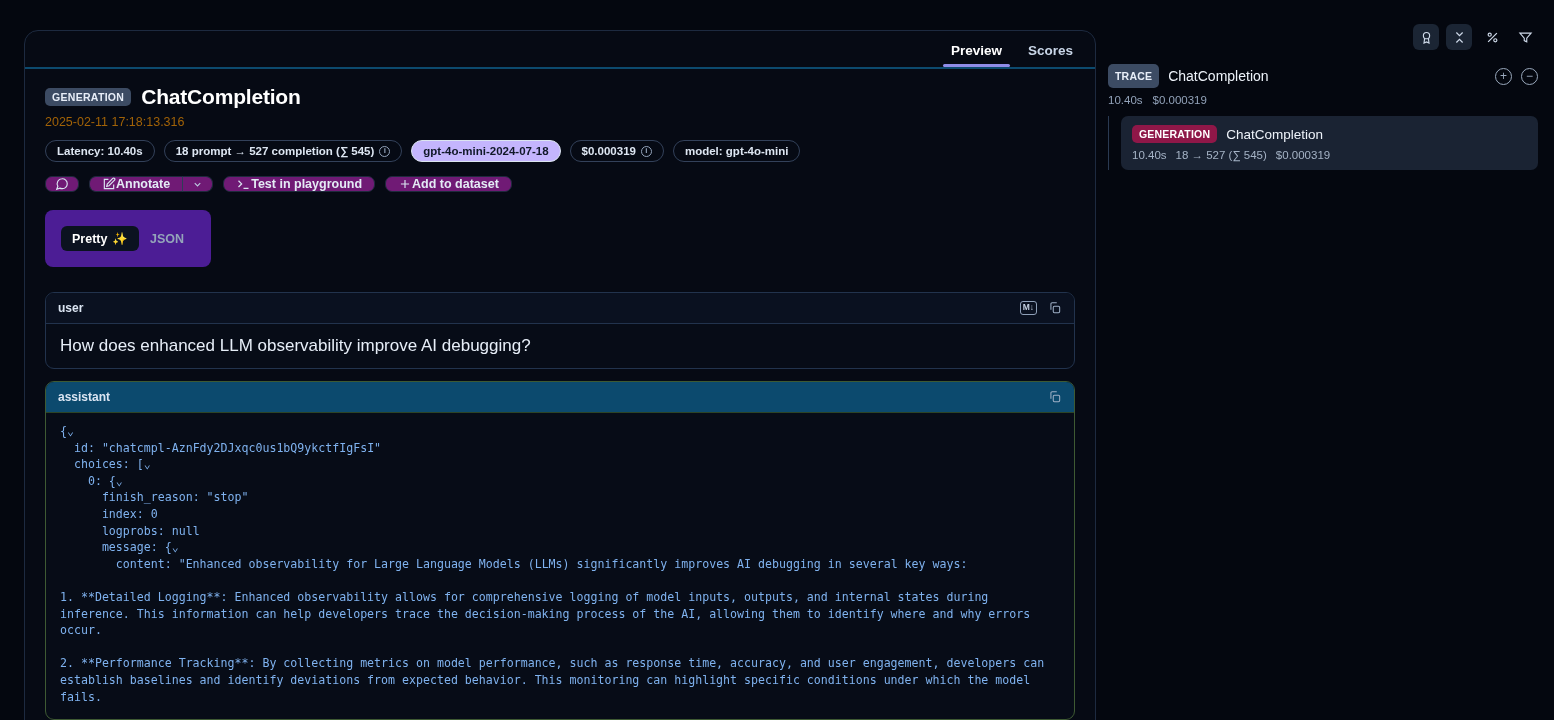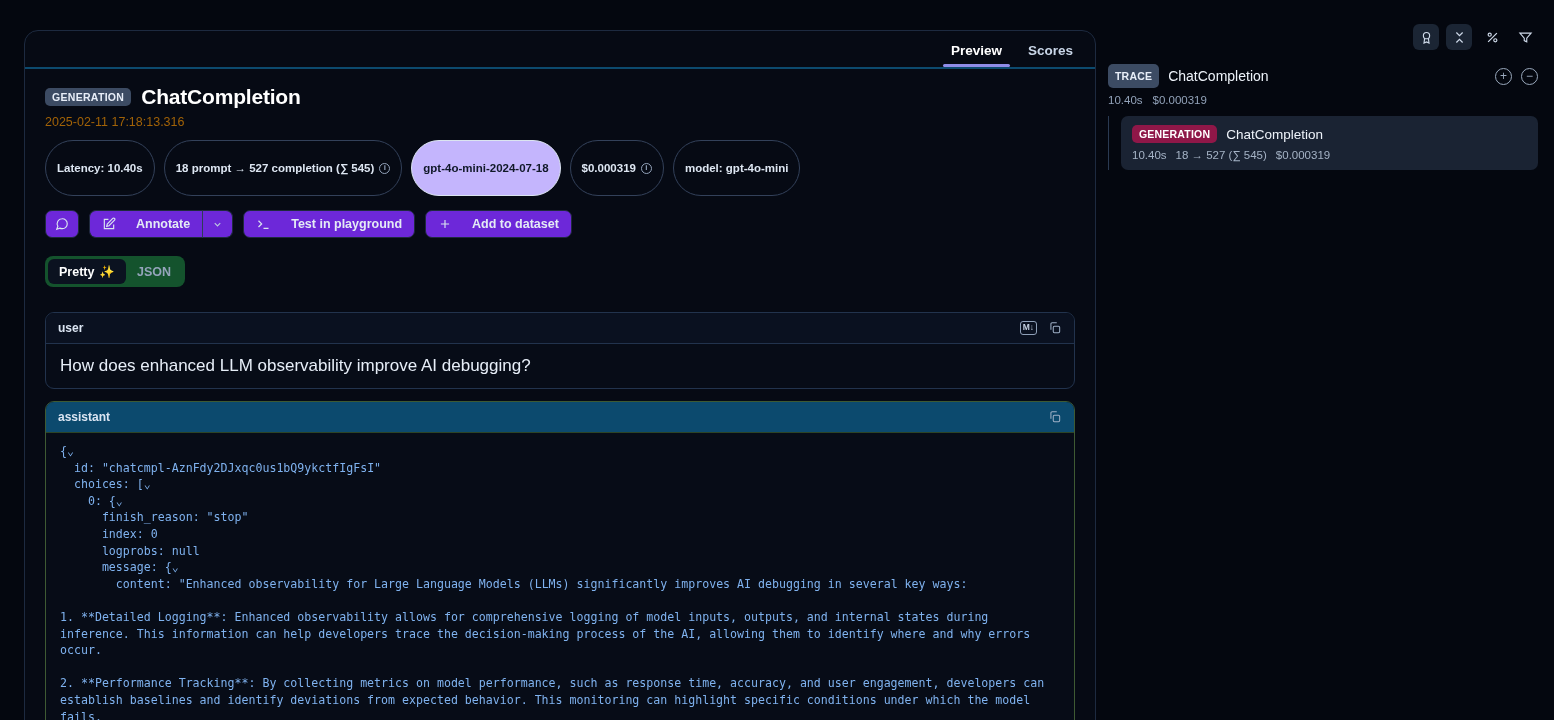--- a/index.html
+++ b/index.html
@@ -43,45 +43,45 @@
     font-size: 10.5px; font-weight: bold; letter-spacing: .3px;
     padding: 3px 7px; border-radius: 5px;
   }
   .page-title { font-size: 21px; font-weight: bold; color: #ffffff; letter-spacing: -.2px; }
   .timestamp { margin-top: 6px; font-size: 12.5px; color: #a16207; }
 
   .chips { display: flex; gap: 9px; margin-top: 11px; flex-wrap: wrap; align-items: center; }
   .chip {
     border: 1px solid #33415a; border-radius: 999px;
     font-size: 11.5px; font-weight: bold; color: #dde6f2;
-    padding: 21px 11px; display: inline-flex; align-items: center; gap: 5px;
+    padding: 4px 11px; display: inline-flex; align-items: center; gap: 5px;
     white-space: nowrap; background: transparent;
   }
   .chip.light { background: #c4b5fd; color: #101828; border-color: #dbe4f0; }
   .info-i {
     width: 11px; height: 11px; border: 1.2px solid #93a3ba; border-radius: 50%;
     display: inline-flex; align-items: center; justify-content: center;
     font-size: 8px; font-weight: bold; color: #93a3ba; line-height: 1;
   }
 
   .actions { display: flex; gap: 10px; margin-top: 14px; align-items: stretch; }
   .btn {
-    background: #6d28d9; border: 1px solid #1f2a3d; border-radius: 7px;
+    background: #701a75; border: 1px solid #1f2a3d; border-radius: 7px;
     color: #e4ebf5; font-size: 12.5px; font-weight: bold;
-    padding: 7px 12px; display: inline-flex; align-items: center; gap: 20px;
-    cursor: pointer; height: 28px;
+    padding: 7px 12px; display: inline-flex; align-items: center; gap: 0;
+    cursor: pointer; height: 16px;
   }
   .btn.icon-only { padding: 7px 9px; }
   .split { display: flex; }
   .split .btn:first-child { border-radius: 7px 0 0 7px; border-right: none; }
   .split .btn:last-child { border-radius: 0 7px 7px 0; border-left: 1px solid #2e3d57; padding: 7px 9px; }
 
   .segmented {
-    margin-top: 18px; display: inline-flex; background: #14532d;
-    border-radius: 8px; padding: 3px;
+    margin-top: 18px; display: inline-flex; background: #4c1d95;
+    border-radius: 8px; padding: 16px;
   }
   .seg {
     font-size: 12.5px; font-weight: bold; color: #94a4ba;
     padding: 5px 11px; border-radius: 6px; cursor: pointer;
     display: inline-flex; align-items: center; gap: 5px;
   }
   .seg.active { background: #0b1220; color: #ffffff; }
 
   
   .messages { margin-top: 25px; }

